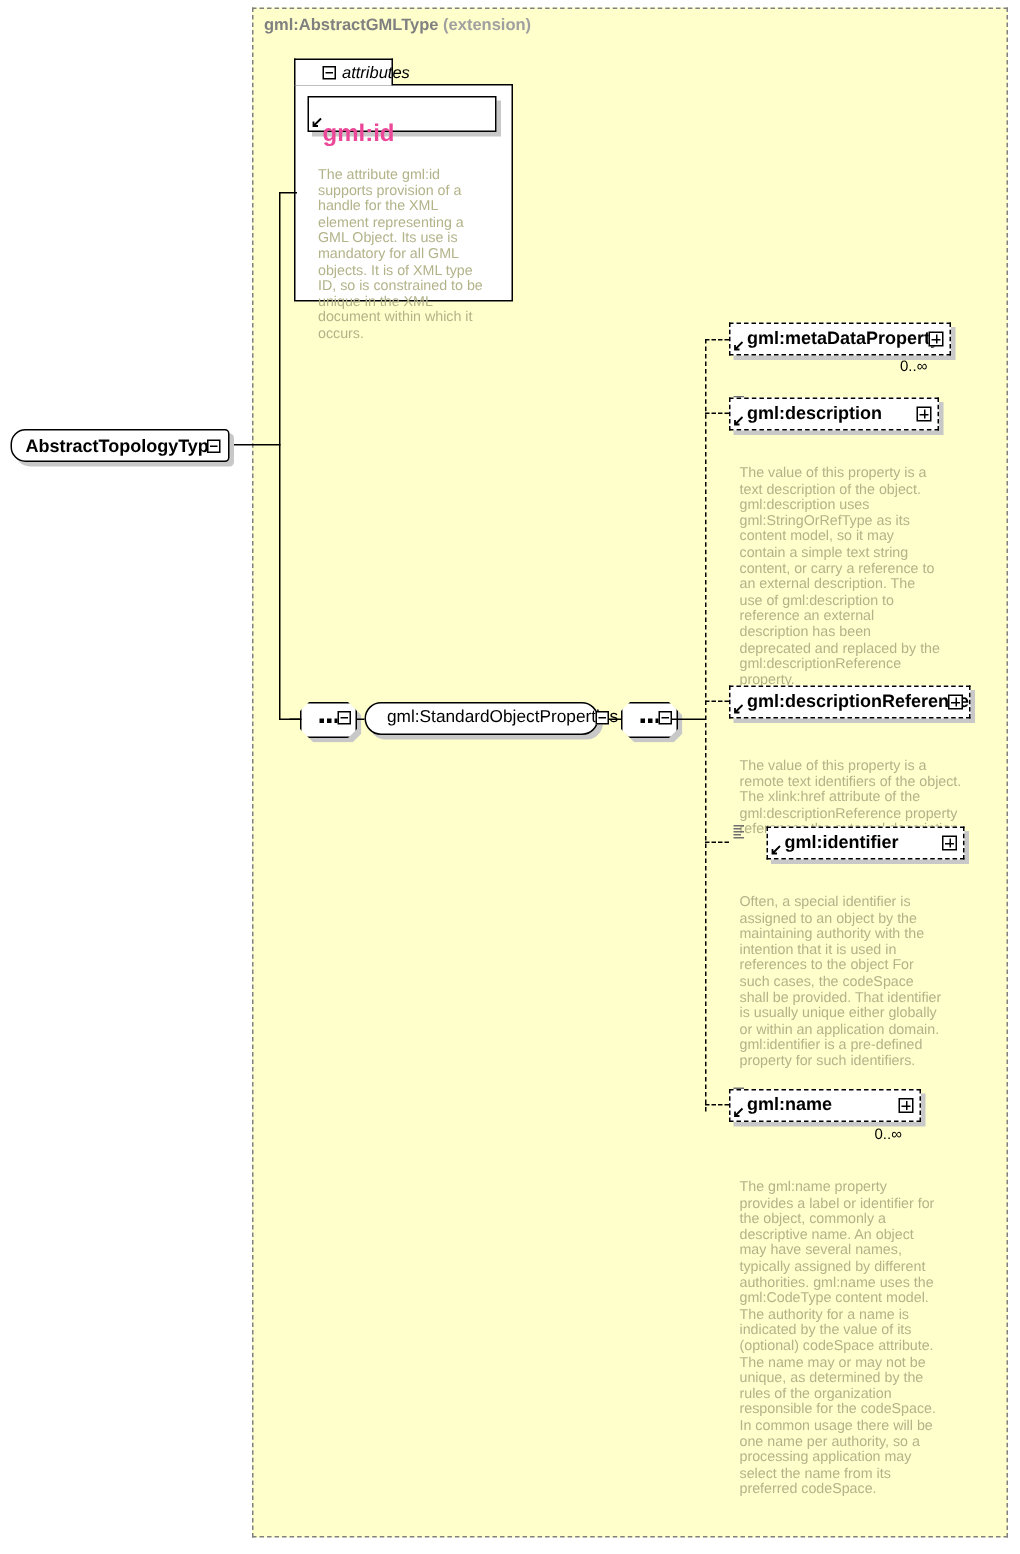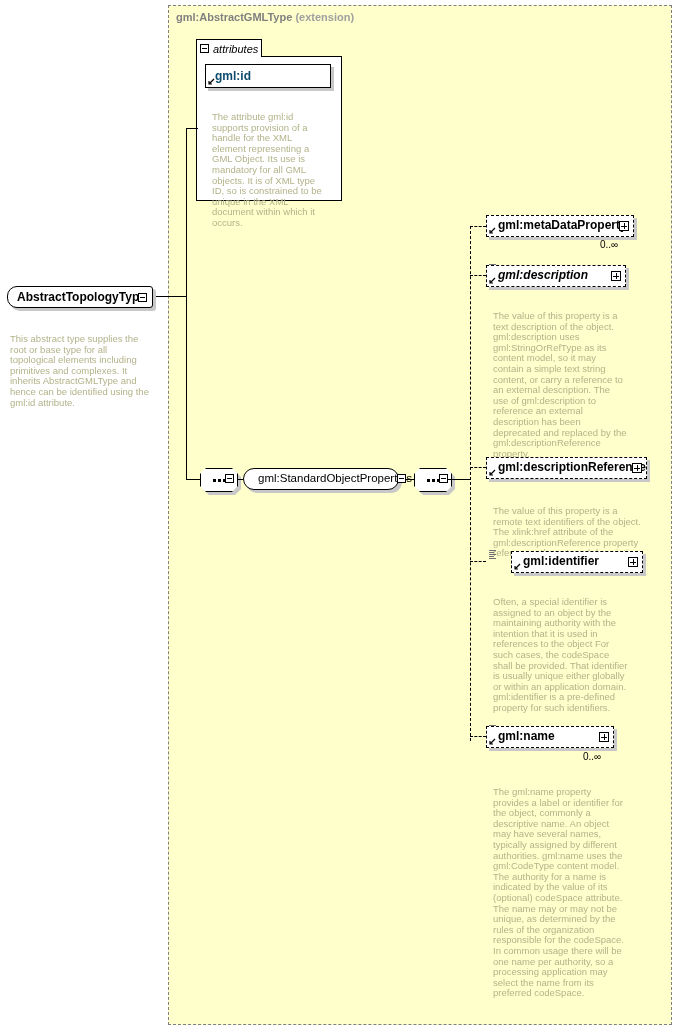--- a/index.html
+++ b/index.html
@@ -48,21 +48,21 @@
     position: absolute;
     left: 0; top: 0;
     width: 66px; height: 18px;
     background: #ffffff;
     border: 1px solid #000;
     border-bottom: none;
     box-sizing: border-box;
     display: flex;
     align-items: center;
     gap: 4px;
-    padding-left: 3px;
+    padding-left: 18px;
   }
   .attr-tab-label {
     font-style: italic;
     font-size: 11px;
     color: #000;
   }
   .attr-body {
     position: absolute;
     left: 0; top: 17px;
     width: 146px; height: 145px;
@@ -110,24 +110,24 @@
     position: absolute;
     left: 205px; top: 64px;
     width: 126px; height: 24px;
     background: #ffffff;
     border: 1px solid #000;
     box-sizing: border-box;
     box-shadow: 3px 3px 0 0 #c8c8c8;
   }
   .attr-node-label {
     position: absolute;
-    left: 9px; top: 4px;
+    left: 9px; top: 16px;
     font-weight: bold;
-    font-size: 12px;
-    color: #0c4a6e;
+    font-size: 16px;
+    color: #ec4899;
     white-space: nowrap;
   }
 
   
   .doc {
     position: absolute;
     color: #b3b38a;
     font-size: 9.5px;
     line-height: 10.6px;
     letter-spacing: 0px;
@@ -304,21 +304,20 @@
           <path d="M6 1 L1 6 M1 3 L1 6 L4 6" stroke="#000" stroke-width="1.2" fill="none"></path>
         </svg>
     </span>
   </div>
   <div class="doc attr-doc">The attribute gml:id supports provision of a handle for the XML element representing a GML Object. Its use is mandatory for all GML objects. It is of XML type ID, so is constrained to be unique in the XML document within which it occurs.</div>
 
   <div class="type-box">
     <span class="type-box-label">AbstractTopologyType</span>
     <span class="collapse-toggle"></span>
   </div>
-  <div class="doc type-doc">This abstract type supplies the root or base type for all topological elements including primitives and complexes. It inherits AbstractGMLType and hence can be identified using the gml:id attribute.</div>
 
   <div class="ln-h" style="left:156px; top:296px; width:30px;"></div>
   <div class="ln-v" style="left:186px; top:128px; height:169px;"></div>
   <div class="ln-h" style="left:186px; top:128px; width:12px;"></div>
   <div class="ln-v" style="left:186px; top:296px; height:184px;"></div>
   <div class="ln-h" style="left:186px; top:479px; width:14px;"></div>
 
   <div class="seq-shadow" style="left:203px; top:471px;"></div>
   <div class="seq-node" style="left:200px; top:468px;">
     <span class="seq-dots">
@@ -366,21 +365,21 @@
   </div>
   <div class="card" style="left:600px; top:239px;">0..∞</div>
 
   <div class="doc-marker" style="left:489px; top:264px;">
       <i></i>
       <i></i>
       <i></i>
       <i></i>
       <i></i>
     </div>
-  <div class="elem" style="left:486px; top:265px; width:140px;font-style:italic;">
+  <div class="elem" style="left:486px; top:265px; width:140px;">
     <span class="elem-label">gml:description</span>
     <span class="expand-toggle"></span>
     <span class="ref-arrow">
       <svg width="7" height="7" viewBox="0 0 7 7">
           <path d="M6 1 L1 6 M1 3 L1 6 L4 6" stroke="#000" stroke-width="1.2" fill="none"></path>
         </svg>
     </span>
   </div>
   <div class="doc" style="left:493px; top:291px; width:135px;">The value of this property is a text description of the object. gml:description uses gml:StringOrRefType as its content model, so it may contain a simple text string content, or carry a reference to an external description. The use of gml:description to reference an external description has been deprecated and replaced by the gml:descriptionReference property.</div>
 

